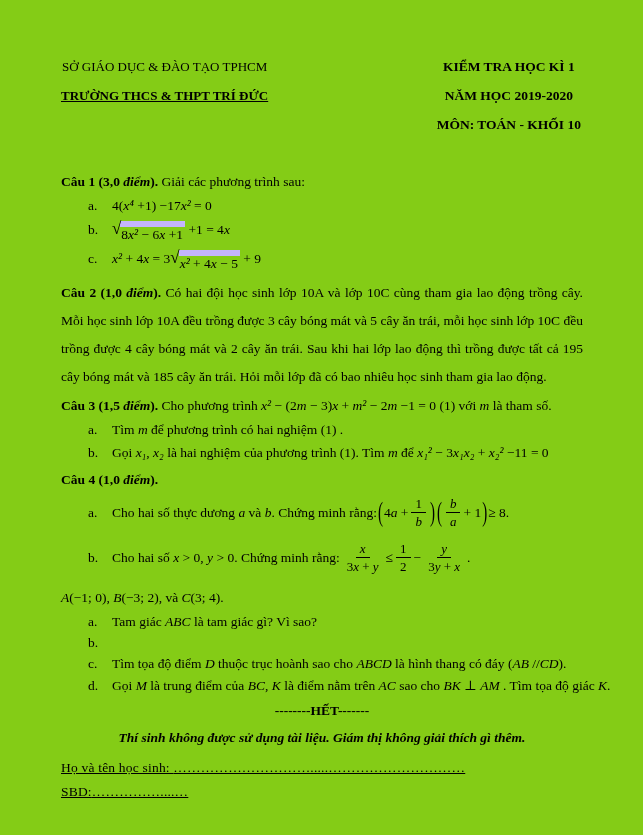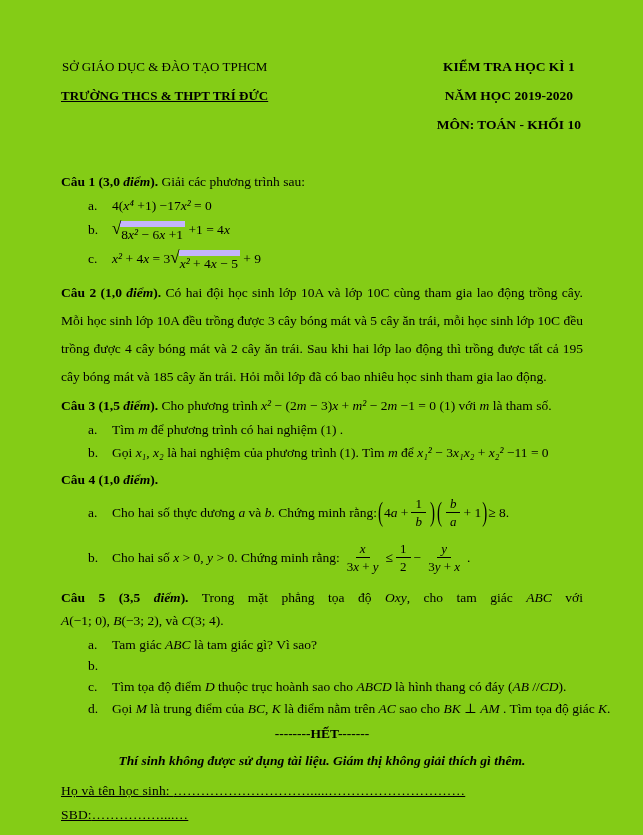--- a/index.html
+++ b/index.html
@@ -143,21 +143,20 @@
                 <span class="num"><span class="it">y</span></span>
                 <span class="den"><span>3</span><span class="it">y</span><span> + </span><span class="it">x</span></span>
               </span>
             <span>.</span>
           </span>
         </div>
       </div>
     </div>
 
     <div class="q">
-      <div class="qline j1"><span class="bd">Câu 5 (3,5 </span><span class="it bd">điểm</span><span class="bd">).</span><span> Trong mặt phẳng tọa độ </span><span class="it">Oxy</span><span>, cho tam giác </span><span class="it">ABC</span><span> với</span></div>
       <div class="qline"><span class="it">A</span><span>(−1; 0), </span><span class="it">B</span><span>(−3; 2), và </span><span class="it">C</span><span>(3; 4).</span></div>
       <div class="items tight">
         <div class="item">
           <span class="lbl">a.</span>
           <span><span>Tam giác </span><span class="it">ABC</span><span> là tam giác gì? Vì sao?</span></span>
         </div>
         <div class="item">
           <span class="lbl">b.</span>
         </div>
         <div class="item">

